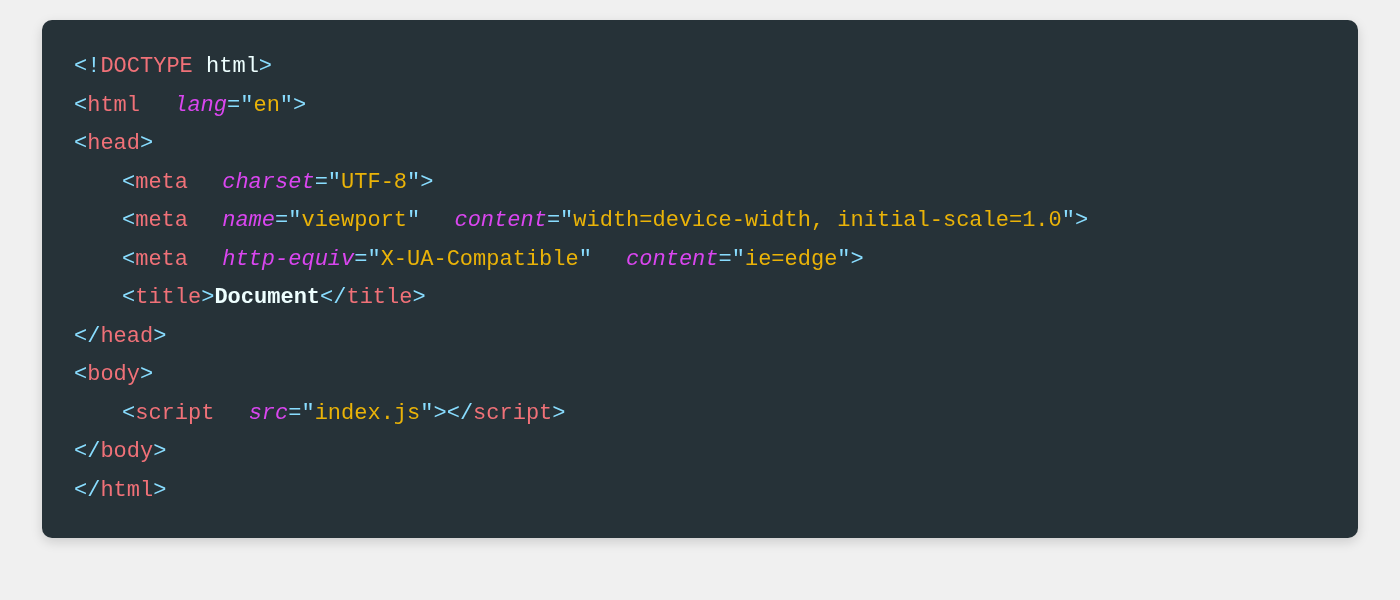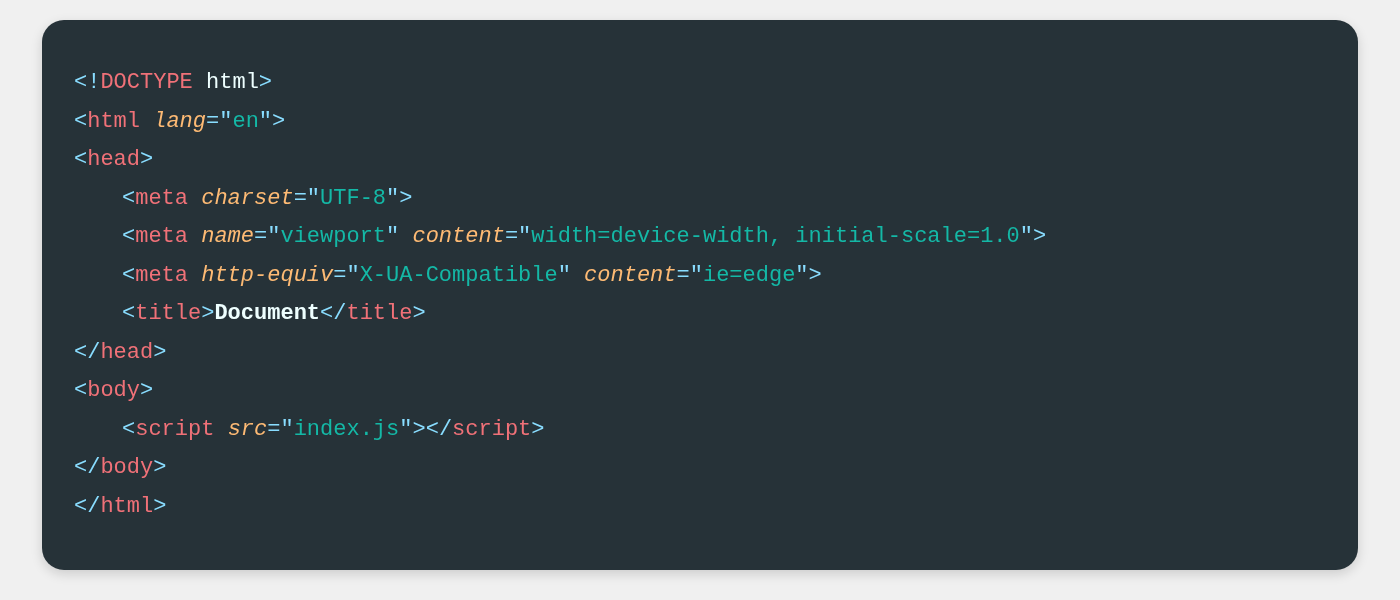--- a/index.html
+++ b/index.html
@@ -6,42 +6,42 @@
     margin: 0;
     padding: 20px;
     background: #f0f0f0;
     font-family: 'Consolas', 'Monaco', 'Courier New', monospace;
     display: flex;
     justify-content: center;
     align-items: flex-start;
   }
   .code-block {
     background: #263238;
-    border-radius: 22px;
-    padding: 44px 32px;
+    border-radius: 10px;
+    padding: 28px 32px;
     width: 1316px;
     box-sizing: border-box;
     box-shadow: 0 4px 12px rgba(0,0,0,0.15);
     font-size: 22px;
     line-height: 1.75;
     color: #eeffff;
     white-space: pre;
     overflow: hidden;
   }
   .line {
     display: block;
   }
   .indent1 { padding-left: 48px; }
   
   .punct   { color: #89ddff; }   
   .doctype { color: #89ddff; }
   .doctype-name { color: #f07178; }
   .doctype-kind { color: #eeffff; }
   .tag     { color: #f07178; }   
-  .attr    { color: #fdba74; font-style: italic; }  
-  .string  { color: #14b8a6; }   
+  .attr    { color: #d946ef; font-style: italic; margin-left: 21px; }  
+  .string  { color: #eab308; }   
   .text    { color: #eeffff; font-weight: bold; }   
   .close-slash { color: #89ddff; }
 </style>
 </head>
 <body>
 
 <div class="code-block"><span class="line"><span class="punct">&lt;</span><span class="doctype">!</span><span class="doctype-name">DOCTYPE</span> <span class="doctype-kind">html</span><span class="punct">&gt;</span></span><span class="line"><span class="punct">&lt;</span><span class="tag">html</span> <span class="attr">lang</span><span class="punct">=</span><span class="punct">"</span><span class="string">en</span><span class="punct">"</span><span class="punct">&gt;</span></span><span class="line"><span class="punct">&lt;</span><span class="tag">head</span><span class="punct">&gt;</span></span><span class="line indent1"><span class="punct">&lt;</span><span class="tag">meta</span> <span class="attr">charset</span><span class="punct">=</span><span class="punct">"</span><span class="string">UTF-8</span><span class="punct">"</span><span class="punct">&gt;</span></span><span class="line indent1"><span class="punct">&lt;</span><span class="tag">meta</span> <span class="attr">name</span><span class="punct">=</span><span class="punct">"</span><span class="string">viewport</span><span class="punct">"</span> <span class="attr">content</span><span class="punct">=</span><span class="punct">"</span><span class="string">width=device-width, initial-scale=1.0</span><span class="punct">"</span><span class="punct">&gt;</span></span><span class="line indent1"><span class="punct">&lt;</span><span class="tag">meta</span> <span class="attr">http-equiv</span><span class="punct">=</span><span class="punct">"</span><span class="string">X-UA-Compatible</span><span class="punct">"</span> <span class="attr">content</span><span class="punct">=</span><span class="punct">"</span><span class="string">ie=edge</span><span class="punct">"</span><span class="punct">&gt;</span></span><span class="line indent1"><span class="punct">&lt;</span><span class="tag">title</span><span class="punct">&gt;</span><span class="text">Document</span><span class="punct">&lt;</span><span class="close-slash">/</span><span class="tag">title</span><span class="punct">&gt;</span></span><span class="line"><span class="punct">&lt;</span><span class="close-slash">/</span><span class="tag">head</span><span class="punct">&gt;</span></span><span class="line"><span class="punct">&lt;</span><span class="tag">body</span><span class="punct">&gt;</span></span><span class="line indent1"><span class="punct">&lt;</span><span class="tag">script</span> <span class="attr">src</span><span class="punct">=</span><span class="punct">"</span><span class="string">index.js</span><span class="punct">"</span><span class="punct">&gt;</span><span class="punct">&lt;</span><span class="close-slash">/</span><span class="tag">script</span><span class="punct">&gt;</span></span><span class="line"><span class="punct">&lt;</span><span class="close-slash">/</span><span class="tag">body</span><span class="punct">&gt;</span></span><span class="line"><span class="punct">&lt;</span><span class="close-slash">/</span><span class="tag">html</span><span class="punct">&gt;</span></span></div>
 
 </body></html>

